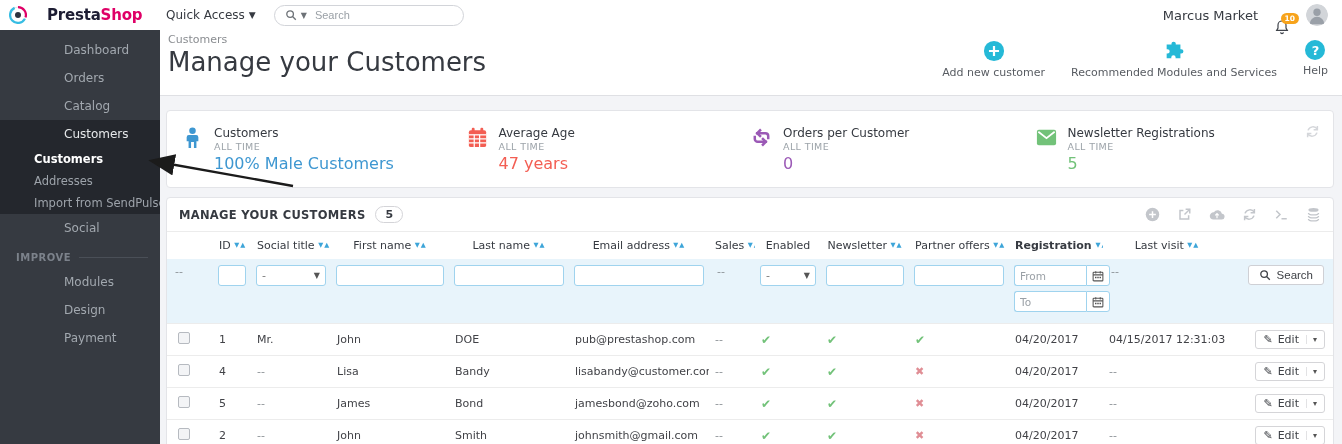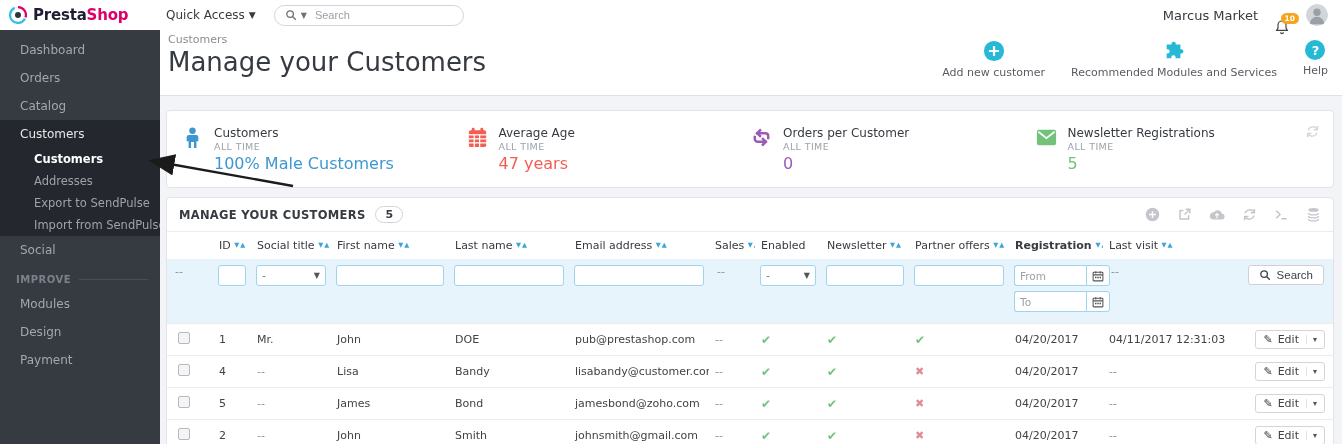--- a/index.html
+++ b/index.html
@@ -2,39 +2,39 @@
 <html><head>
 <meta charset="utf-8">
 <style>
   *{margin:0;padding:0;box-sizing:border-box}
   html,body{width:1342px;height:444px;overflow:hidden;background:#fff;
     font-family:"DejaVu Sans","Liberation Sans",sans-serif;color:#363a41;}
   .app{position:relative;width:1342px;height:444px;}
 
   
   .topbar{position:absolute;top:0;left:0;right:0;height:30px;background:#fff;display:flex;align-items:center;z-index:6;}
-  .logo-area{width:160px;flex:0 0 160px;display:flex;align-items:center;gap:6px;padding-left:9px;}
+  .logo-area{width:160px;flex:0 0 160px;display:flex;align-items:center;gap:20px;padding-left:9px;}
   .logo-text{font-size:15px;font-weight:bold;letter-spacing:-.2px;}
   .logo-text .presta{color:#1d1d33;}
   .logo-text .shop{color:#df0067;}
   .quick-access{font-size:12px;color:#363a41;margin-left:6px;display:flex;align-items:center;gap:4px;cursor:pointer;}
   .quick-access .caret{font-size:9px;color:#363a41;}
   .search-pill{margin-left:18px;width:190px;height:21px;border:1px solid #d2d4d9;border-radius:11px;display:flex;align-items:center;padding:0 10px;gap:4px;color:#8b9196;}
   .search-pill .caret{font-size:8px;color:#6d7277;margin-right:4px;}
   .search-pill input{border:none;outline:none;flex:1;font-size:11px;color:#555;background:transparent;min-width:0;}
   .search-pill input::placeholder{color:#9aa0a6;}
   .topbar-right{margin-left:auto;display:flex;align-items:center;gap:16px;padding-right:14px;}
   .user-name{font-size:13px;color:#363a41;}
   .bell-wrap{position:relative;cursor:pointer;display:flex;margin-top:24px;}
   .badge{position:absolute;top:-6px;right:-9px;background:#f7a31b;color:#fff;font-size:7.5px;font-weight:bold;border-radius:8px;padding:1px 4px;line-height:1.2;}
   .avatar{width:22px;height:22px;border-radius:50%;overflow:hidden;display:flex;cursor:pointer;}
 
   
   .sidebar{position:absolute;top:30px;left:0;bottom:0;width:160px;background:#363a41;z-index:5;overflow:hidden;padding-top:6px;}
-  .nav-link{font-size:12px;color:#a2a8af;padding:7px 8px 7px 20px;cursor:pointer;white-space:nowrap;}
+  .nav-link{font-size:12px;color:#a2a8af;padding:7px 8px 7px 20px;cursor:pointer;white-space:nowrap;margin-left:44px;}
   .nav-section{display:flex;align-items:center;gap:8px;padding:10px 12px 5px 16px;font-size:10px;font-weight:bold;letter-spacing:.5px;color:#7c828b;}
   .nav-section .line{flex:1;height:1px;background:#4a4f57;}
   .nav-group{background:#24272d;}
   .nav-group .parent{color:#e6e8ea;}
   .nav-sub{font-size:11.5px;color:#9da3aa;padding:4px 8px 4px 34px;cursor:pointer;white-space:nowrap;}
   .nav-sub.active{color:#fff;font-weight:bold;}
 
   
   .main{position:absolute;left:160px;top:30px;right:0;bottom:0;background:#f3f4f7;overflow:hidden;}
   .page-header{background:#fff;border-bottom:1px solid #dfe0e4;height:66px;padding:3px 14px 0 8px;display:flex;}
@@ -57,21 +57,21 @@
 
   
   .table-panel{margin:9px 8px 0 6px;background:#fff;border:1px solid #e3e4e8;border-radius:4px 4px 0 0;overflow:hidden;}
   .panel-head{display:flex;align-items:center;height:34px;padding:0 12px;border-bottom:1px solid #ececec;}
   .panel-title{font-size:11.5px;font-weight:bold;letter-spacing:.3px;color:#363a41;}
   .count-badge{margin-left:10px;border:1px solid #d4d4d8;border-radius:10px;padding:1px 9px;font-size:11px;font-weight:bold;color:#363a41;background:#fff;}
   .panel-toolbar{margin-left:auto;display:flex;gap:17px;align-items:center;color:#c3c6cb;}
   .panel-toolbar .tbi{cursor:pointer;display:flex;}
 
   table{width:100%;border-collapse:collapse;table-layout:fixed;font-size:11px;}
-  th{font-weight:normal;text-align:left;padding:7px 6px;color:#363a41;white-space:nowrap;overflow:hidden;}
+  th{font-weight:normal;text-align:center;padding:7px 6px;color:#363a41;white-space:nowrap;overflow:hidden;}
   th.sorted{font-weight:bold;}
   .sort i{font-style:normal;font-size:6.5px;color:#3da5d9;vertical-align:2px;letter-spacing:1px;cursor:pointer;}
   tr.filter-row td{background:#e8f4fb;padding:6px 5px;vertical-align:top;}
   .f-dash{color:#8b9196;padding-left:3px;}
   .fi{height:21px;border:1px solid #9fd3ee;border-radius:3px;background:#fff;font-size:11px;color:#555;padding:0 4px;outline:none;width:100%;font-family:inherit;}
   .fi-small{width:28px;}
   .fsel{display:flex;justify-content:space-between;align-items:center;height:21px;border:1px solid #9fd3ee;border-radius:3px;background:#fff;font-size:11px;color:#777;padding:0 5px;cursor:pointer;}
   .fsel .caret{font-size:8px;color:#555;}
   .dg{display:flex;width:96px;margin-bottom:5px;}
   .dg input{flex:1;min-width:0;height:21px;border:1px solid #9fd3ee;border-right:none;border-radius:3px 0 0 3px;font-size:10.5px;color:#555;padding:0 5px;outline:none;font-family:inherit;}
@@ -144,21 +144,20 @@
   </header>
 
   <nav class="sidebar" id="sidebar">
       <div class="nav-link">Dashboard</div>
       <div class="nav-link">Orders</div>
       <div class="nav-link">Catalog</div>
       <div class="nav-group">
         <div class="nav-link parent">Customers</div>
         <div class="nav-sub active">Customers</div>
         <div class="nav-sub">Addresses</div>
-        <div class="nav-sub">Export to SendPulse</div>
         <div class="nav-sub">Import from SendPulse</div>
       </div>
       <div class="nav-link">Social</div>
       <div class="nav-section">
         <span>IMPROVE</span>
         <i class="line"></i>
       </div>
       <div class="nav-link">Modules</div>
       <div class="nav-link">Design</div>
       <div class="nav-link">Payment</div>
@@ -407,21 +406,21 @@
       <td>1</td>
       <td class="">Mr.</td>
       <td>John</td>
       <td>DOE</td>
       <td>pub@prestashop.com</td>
       <td class="dash">--</td>
       <td><span class="ck">✔</span></td>
       <td><span class="ck">✔</span></td>
       <td><span class="ck">✔</span></td>
       <td>04/20/2017</td>
-      <td class="">04/11/2017 12:31:03</td>
+      <td class="">04/15/2017 12:31:03</td>
       <td class="col-actions">
         <span class="edit-btn">
           <i class="pencil">✎</i>
                   <span>Edit</span>
                   <i class="caret">▾</i>
         </span>
       </td>
     </tr>
             <tr>
       <td><span class="cb"></span></td>

